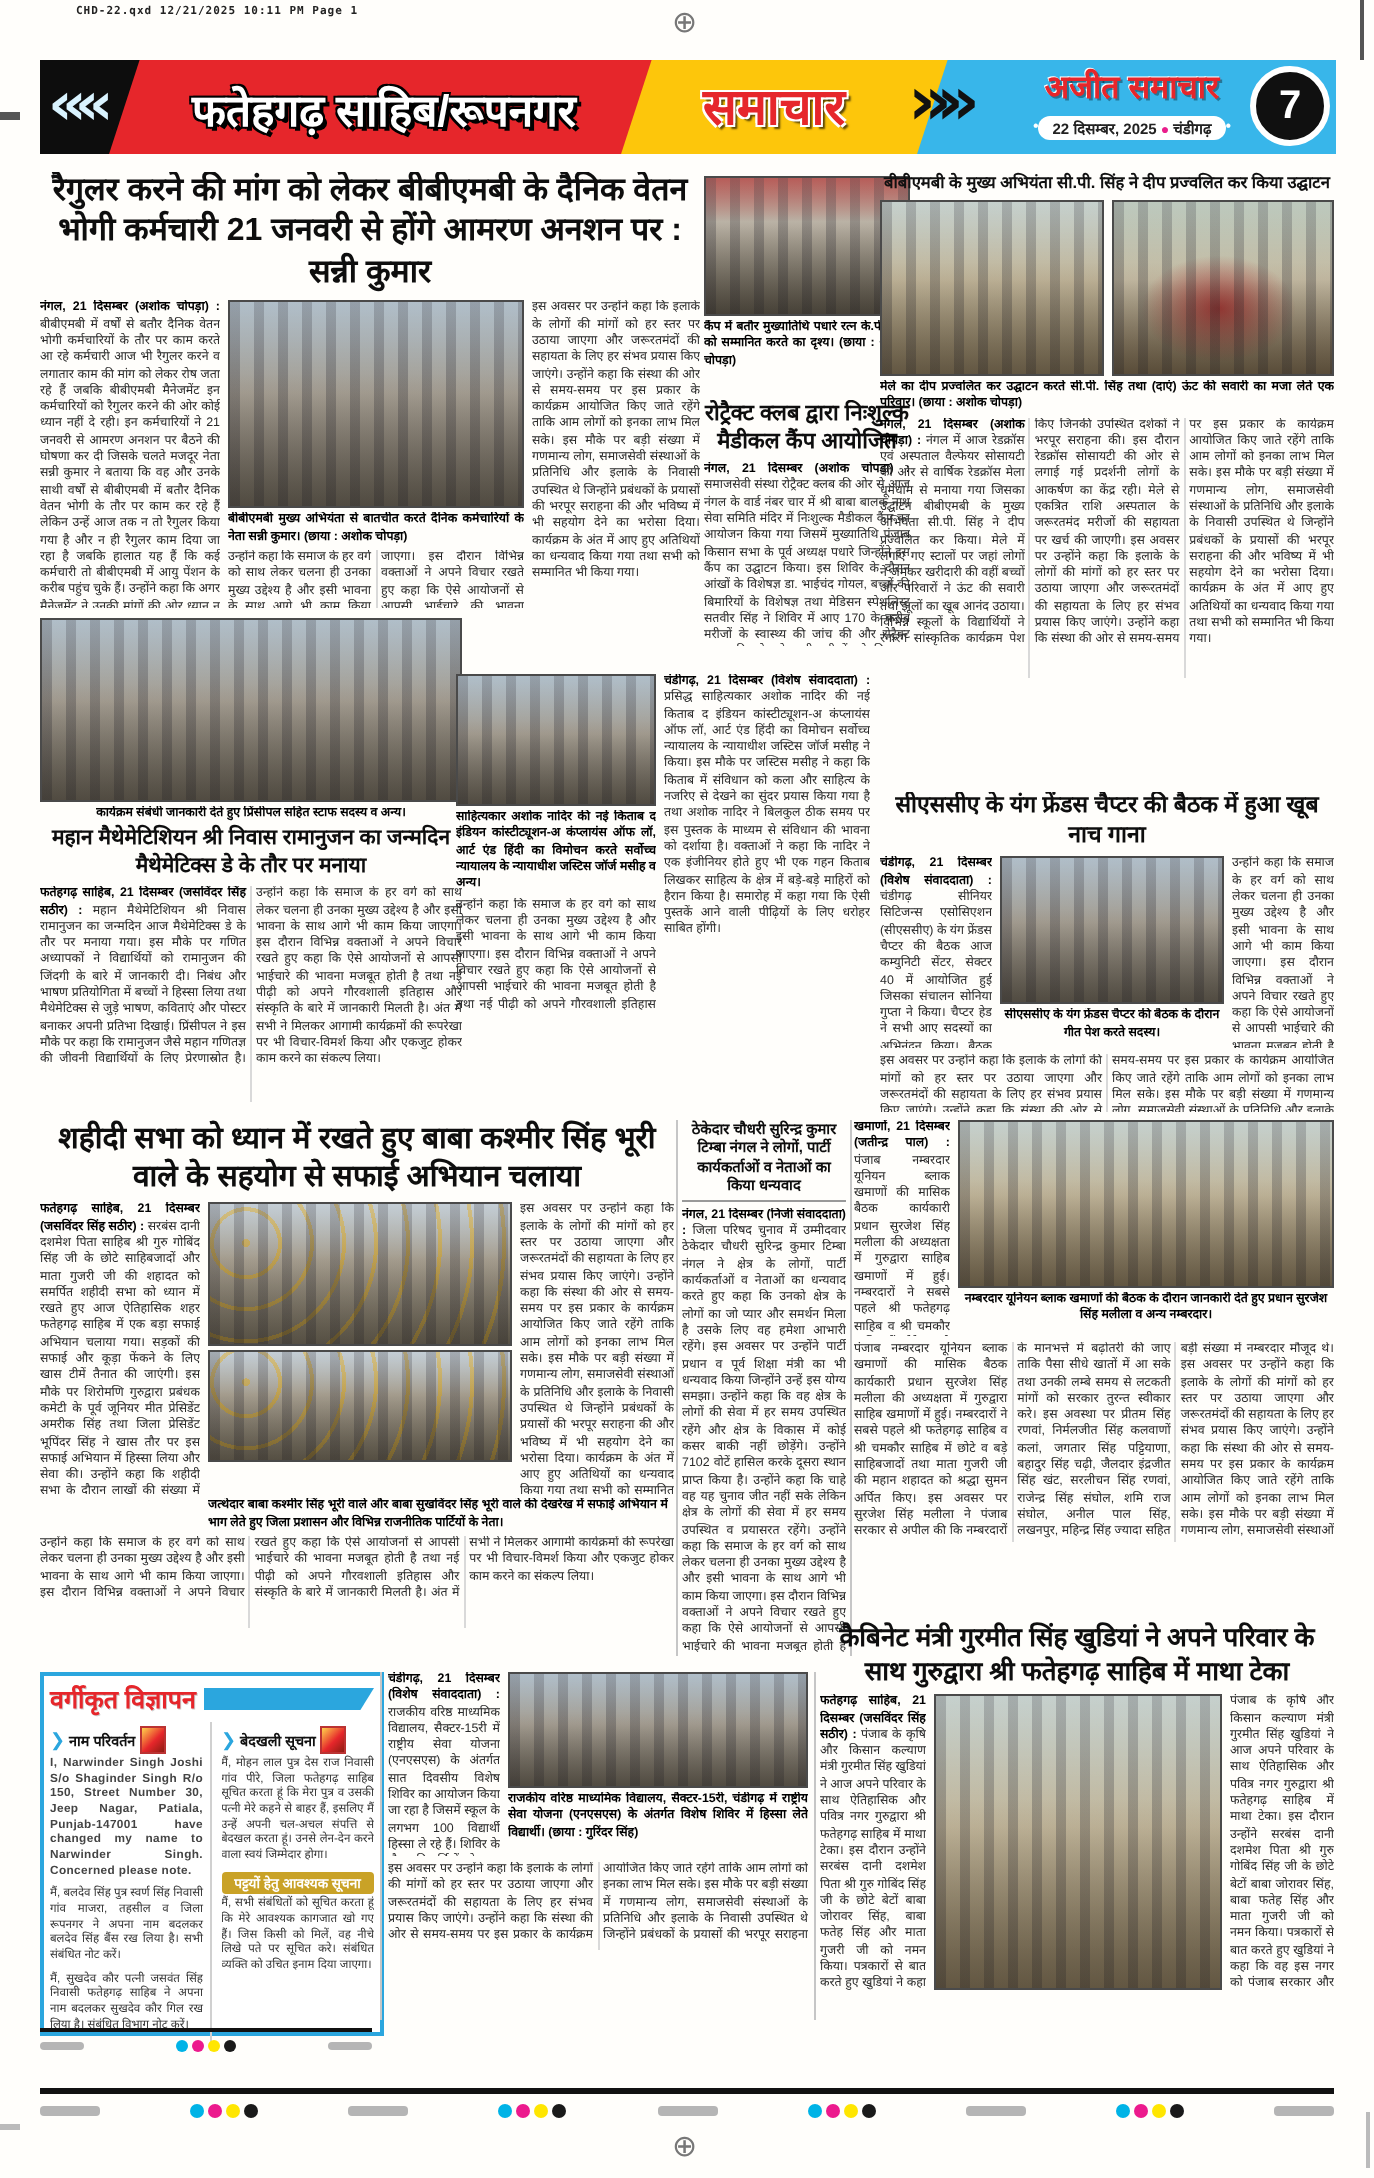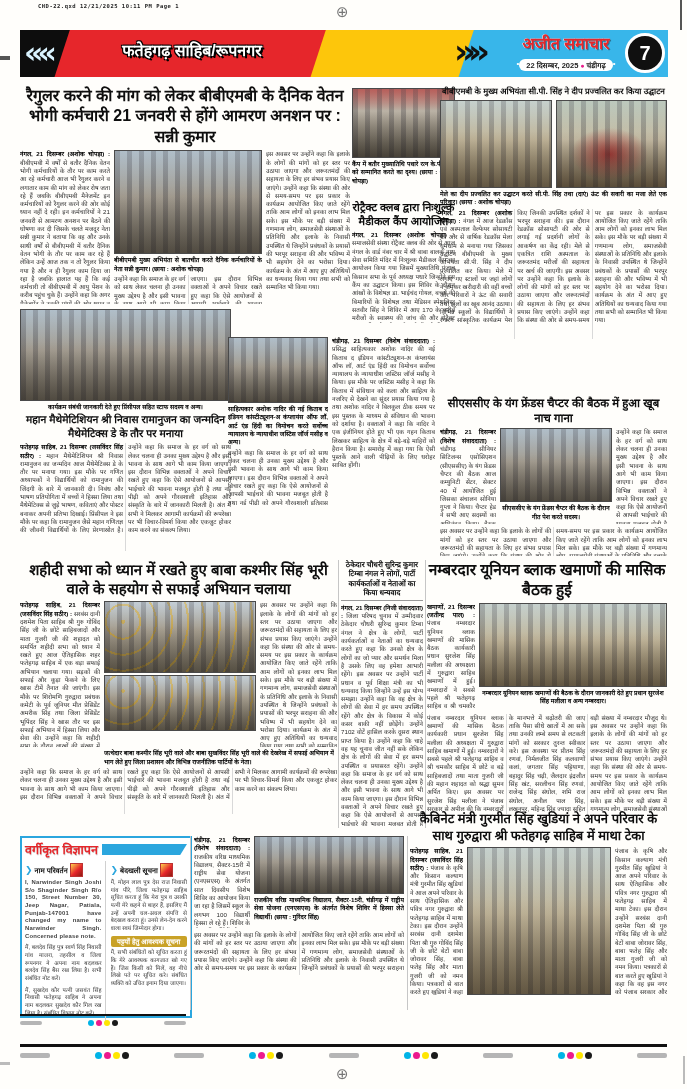--- a/index.html
+++ b/index.html
@@ -10,21 +10,21 @@
   .reg{position:absolute;color:#777;font-size:15px;line-height:15px;}
   .cm{position:absolute;background:#555;}
   .cm-light{position:absolute;background:#bbb;}
   
   .masthead{position:absolute;left:20px;top:30px;width:648px;height:47px;background:#38b6ea;overflow:hidden;}
   .mh-blackL{position:absolute;left:-12px;top:-2px;width:66px;height:52px;background:#0d0d0d;transform:skewX(-18deg);}
   .mh-red{position:absolute;left:42px;top:-2px;width:266px;height:52px;background:#e6262b;transform:skewX(-18deg);}
   .mh-yellow{position:absolute;left:298px;top:-2px;width:148px;height:52px;background:#fdc60b;transform:skewX(-18deg);}
   .mh-chevL{position:absolute;left:4px;top:2px;font:bold 30px/42px "DejaVu Sans",sans-serif;color:#d9f3ff;letter-spacing:-6px;}
   .mh-chevR{position:absolute;left:434px;top:-2px;font:bold 34px/46px "DejaVu Sans",sans-serif;color:#111;letter-spacing:-8px;}
-  .mh-region{position:absolute;left:46px;top:9px;width:252px;text-align:center;font-weight:700;font-size:16px;color:#fff;
+  .mh-region{position:absolute;left:46px;top:9px;width:252px;text-align:center;font-weight:700;font-size:22px;color:#fff;
     text-shadow:-1px -1px 0 #000,1px -1px 0 #000,-1px 1px 0 #000,1px 1px 0 #000,2px 2px 0 #000;}
   .mh-samachar{position:absolute;left:296px;top:5px;width:142px;text-align:center;font-weight:700;font-size:25px;color:#e6262b;
     text-shadow:-1px -1px 0 #fff,1px -1px 0 #fff,-1px 1px 0 #fff,1px 1px 0 #fff,2px 2px 1px rgba(0,0,0,.65);}
   .mh-right{position:absolute;left:488px;top:2px;width:116px;text-align:center;}
   .mh-paper{font-weight:700;font-size:16px;color:#e6262b;text-shadow:1px 1px 0 rgba(0,0,0,.35),-0.5px -0.5px 0 #fff;}
   .mh-pill{margin:2px auto 0;display:inline-block;background:#fff;border-radius:8px;padding:1px 7px;font-size:7.5px;font-weight:700;color:#222;white-space:nowrap;}
   .mh-dot{color:#e91e8c;font-size:7px;padding:0 2px;}
   .mh-side-dot{color:#fff;font-size:8px;vertical-align:middle;}
   .mh-circle{position:absolute;right:3px;top:3px;width:34px;height:34px;border-radius:50%;background:#101010;border:3px solid #fff;
     color:#fff;font-weight:700;font-size:20px;display:flex;align-items:center;justify-content:center;}
@@ -82,20 +82,21 @@
   <div class="cm" style="left:680px;top:0;width:2px;height:30px;"></div>
   <div class="cm-light" style="left:0;top:1062px;width:10px;height:3px;"></div>
   <div class="cm-light" style="left:683px;top:1056px;width:2px;height:28px;"></div>
 
   <div class="masthead">
     <div class="mh-blackL"></div>
     <div class="mh-red"></div>
     <div class="mh-yellow"></div>
     <div class="mh-chevL">««</div>
     <div class="mh-region">फतेहगढ़ साहिब/रूपनगर</div>
+    <div class="mh-samachar">समाचार</div>
     <div class="mh-chevR">»»</div>
     <div class="mh-right">
       <div class="mh-paper">अजीत समाचार</div>
       <span class="mh-side-dot">•</span><span class="mh-pill"><span>22 दिसम्बर, 2025</span><span class="mh-dot">●</span><span>चंडीगढ़</span></span><span class="mh-side-dot">•</span>
     </div>
     <div class="mh-circle">7</div>
   </div>
 
   <div class="art" style="left:20px;top:86px;width:330px;height:218px;">
     <h1 class="hl" style="font-size:16px;">रैगुलर करने की मांग को लेकर बीबीएमबी के दैनिक वेतन भोगी कर्मचारी 21 जनवरी से होंगे आमरण अनशन पर : सन्नी कुमार</h1>
@@ -216,21 +217,20 @@
     <h3 class="hl" style="font-size:7.4px;border-bottom:1px solid #999;padding-bottom:2px;">ठेकेदार चौधरी सुरिन्द्र कुमार टिम्बा नंगल ने लोगों, पार्टी कार्यकर्ताओं व नेताओं का किया धन्यवाद</h3>
     <div class="bt" style="height:224px;">
       <b>नंगल, 21 दिसम्बर (निजी संवाददाता) :</b>
       <span>जिला परिषद चुनाव में उम्मीदवार ठेकेदार चौधरी सुरिन्द्र कुमार टिम्बा नंगल ने क्षेत्र के लोगों, पार्टी कार्यकर्ताओं व नेताओं का धन्यवाद करते हुए कहा कि उनको क्षेत्र के लोगों का जो प्यार और समर्थन मिला है उसके लिए वह हमेशा आभारी रहेंगे। इस अवसर पर उन्होंने पार्टी प्रधान व पूर्व शिक्षा मंत्री का भी धन्यवाद किया जिन्होंने उन्हें इस योग्य समझा। उन्होंने कहा कि वह क्षेत्र के लोगों की सेवा में हर समय उपस्थित रहेंगे और क्षेत्र के विकास में कोई कसर बाकी नहीं छोड़ेंगे। उन्होंने 7102 वोटें हासिल करके दूसरा स्थान प्राप्त किया है। उन्होंने कहा कि चाहे वह यह चुनाव जीत नहीं सके लेकिन क्षेत्र के लोगों की सेवा में हर समय उपस्थित व प्रयासरत रहेंगे।</span>
       <span>उन्होंने कहा कि समाज के हर वर्ग को साथ लेकर चलना ही उनका मुख्य उद्देश्य है और इसी भावना के साथ आगे भी काम किया जाएगा। इस दौरान विभिन्न वक्ताओं ने अपने विचार रखते हुए कहा कि ऐसे आयोजनों से आपसी भाईचारे की भावना मजबूत होती है तथा नई पीढ़ी को अपने गौरवशाली इतिहास और संस्कृति के बारे में जानकारी मिलती है। अंत में सभी ने मिलकर आगामी कार्यक्रमों की रूपरेखा पर भी विचार-विमर्श किया और एकजुट होकर काम करने का संकल्प लिया।</span>
     </div>
   </div>
   <div class="vr" style="left:425px;top:560px;height:268px;"></div>
 
   <div class="art" style="left:427px;top:560px;width:240px;height:266px;">
-    <h1 class="hl" style="font-size:15.5px;">नम्बरदार यूनियन ब्लाक खमाणों की मासिक बैठक हुई</h1>
     <div class="row">
       <div class="bt" style="width:48px;height:108px;">
         <b>खमाणों, 21 दिसम्बर (जतीन्द्र पाल) :</b>
         <span>पंजाब नम्बरदार यूनियन ब्लाक खमाणों की मासिक बैठक कार्यकारी प्रधान सुरजेश सिंह मलीला की अध्यक्षता में गुरुद्वारा साहिब खमाणों में हुई। नम्बरदारों ने सबसे पहले श्री फतेहगढ़ साहिब व श्री चमकौर साहिब में छोटे व बड़े साहिबजादों तथा माता गुजरी जी की महान शहादत को श्रद्धा सुमन अर्पित किए। इस अवसर पर सुरजेश सिंह मलीला ने पंजाब सरकार से अपील की कि नम्बरदारों के मानभत्ते में बढ़ोतरी की जाए ताकि पैसा सीधे खातों में आ सके तथा उनकी लम्बे समय से लटकती मांगों को सरकार तुरन्त स्वीकार करे। इस अवस्था पर प्रीतम सिंह रणवां, निर्मलजीत सिंह कलवाणों कलां, जगतार सिंह पट्टियाणा, बहादुर सिंह चढ़ी, जैलदार इंद्रजीत सिंह खंट, सरलीचन सिंह रणवां, राजेन्द्र सिंह संघोल, शमि राज संघोल, अनील पाल सिंह, लखनपुर, महिन्द्र सिंह ज्यादा सहित बड़ी संख्या में नम्बरदार मौजूद थे।</span>
       </div>
       <div style="width:188px;flex:none;">
         <div class="photo ph-outdoor" style="width:186px;height:82px;"></div>
         <div class="cap" style="text-align:center;">नम्बरदार यूनियन ब्लाक खमाणों की बैठक के दौरान जानकारी देते हुए प्रधान सुरजेश सिंह मलीला व अन्य नम्बरदार।</div>
       </div>
     </div>

